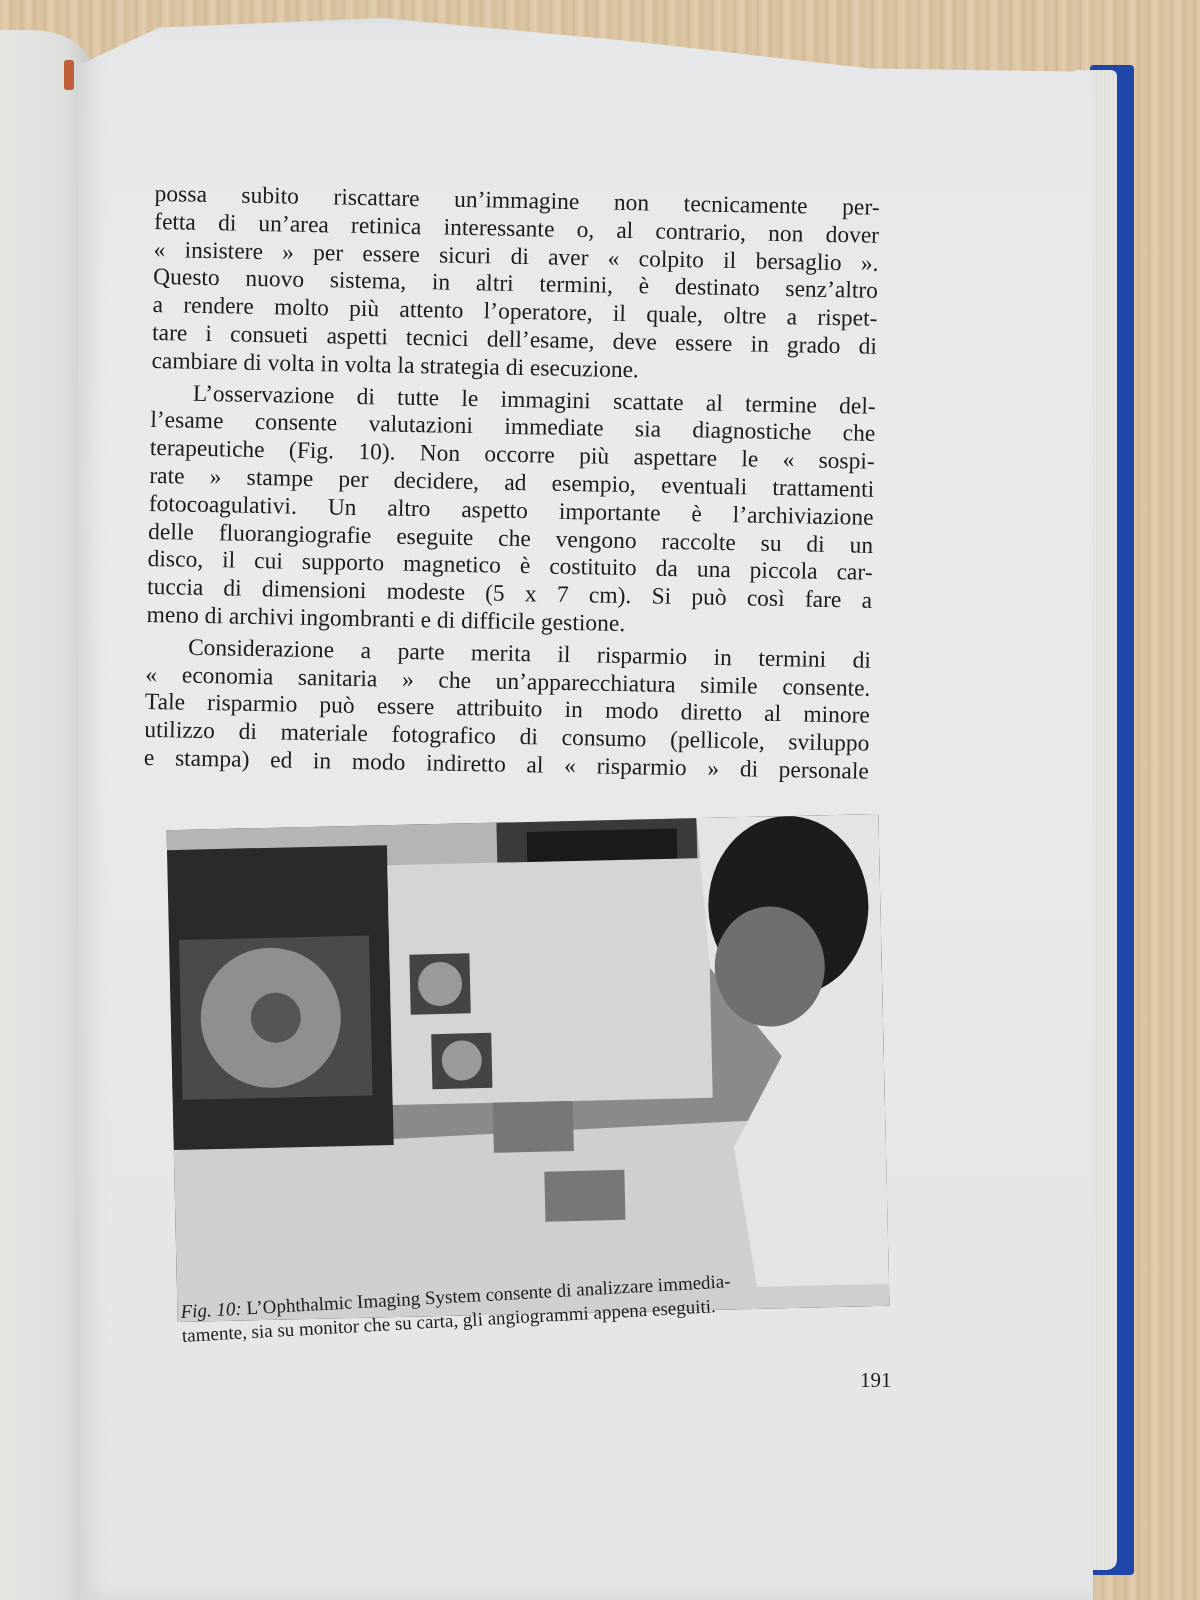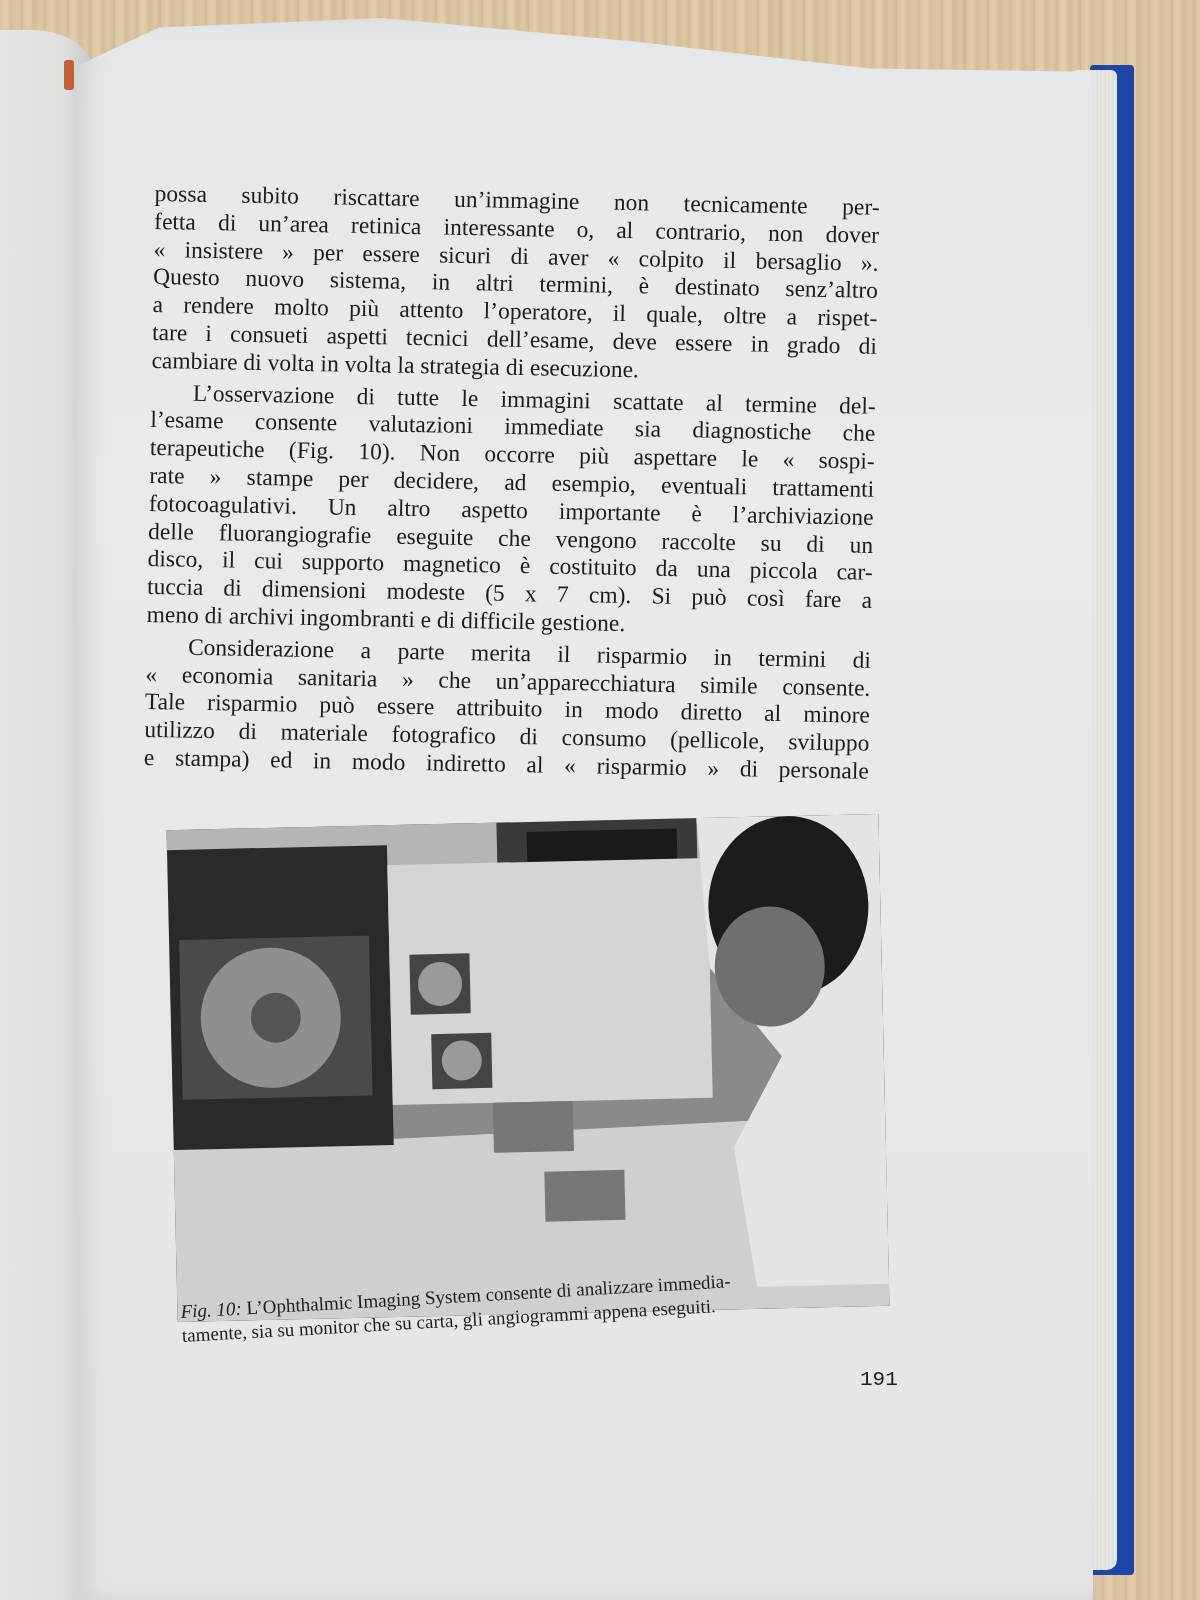--- a/index.html
+++ b/index.html
@@ -47,21 +47,21 @@
     transform: rotate(-1.3deg); transform-origin: center;
     background:#7d7d7d; overflow:hidden;
   }
   .caption {
     position:absolute; left:180px; top:1300px; width:720px;
     font-size:19px; line-height:24px; color:#1c1c1c;
     transform: rotate(-3.2deg); transform-origin: left top;
   }
   .caption .fig-label { font-style:italic; }
   .page-number {
-    position:absolute; left:860px; top:1368px; font-size:21px; color:#1c1c1c;font-family:Liberation Mono, monospace;
+    position:absolute; left:860px; top:1368px; font-size:21px; color:#1c1c1c;
   }
 </style>
 </head>
 <body>
 
 <div class="left-page"></div>
 <div class="spine-edge"></div>
 <div class="cover"></div>
 <div class="page-stack"></div>
 <div class="page"></div>

